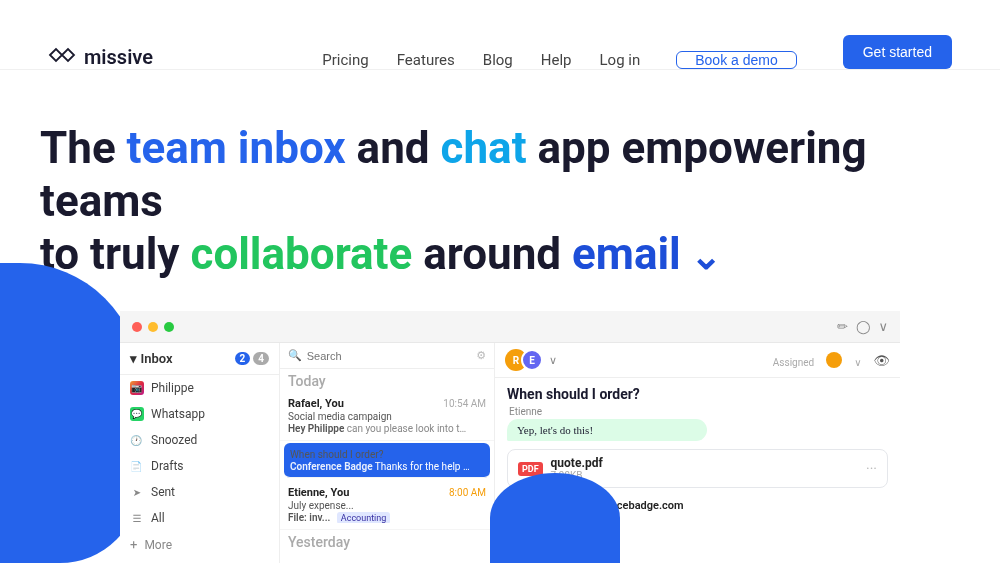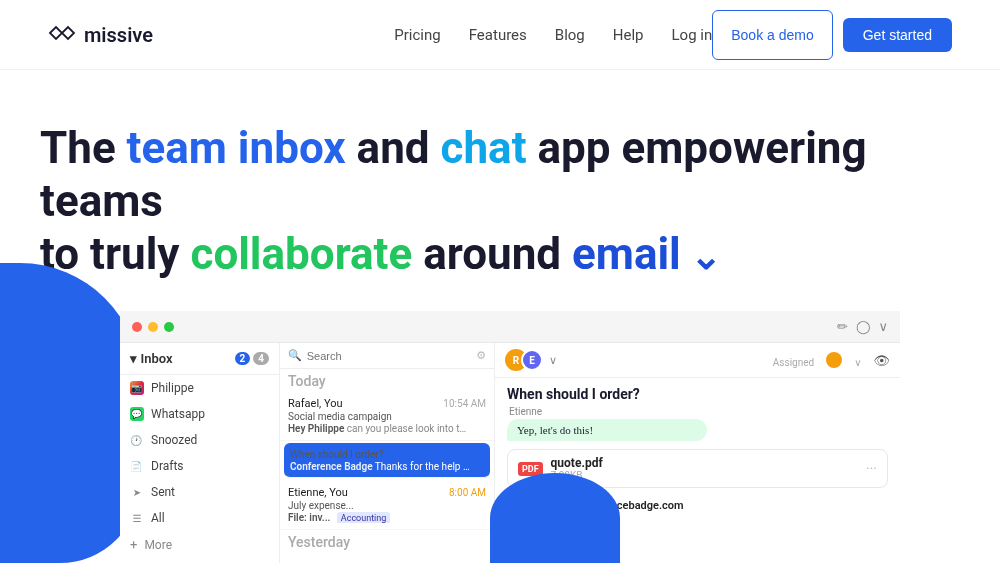--- a/index.html
+++ b/index.html
@@ -8,24 +8,25 @@
       background: #fff;
       width: 1000px;
       height: 563px;
       overflow: hidden;
       position: relative;
     }
 
     
     nav {
       display: flex;
-      align-items: center;
+      align-items: flex-end;
       padding: 0 48px;
       height: 70px;
       border-bottom: 1px solid #f0f0f0;
+      gap: 36px;
     }
     .logo {
       display: flex;
       align-items: center;
       gap: 8px;
       font-size: 20px;
       font-weight: 600;
       color: #1a1a2e;
       margin-right: auto;
     }
@@ -37,21 +38,21 @@
     .nav-links a {
       text-decoration: none;
       color: #444;
       font-size: 15px;
     }
     .btn-demo {
       border: 1.5px solid #2563eb;
       color: #2563eb;
       background: #fff;
       border-radius: 6px;
-      padding: 16px 18px;
+      padding: 0 18px;
       font-size: 14px;
       cursor: pointer;
       margin-right: 10px;
     }
     .btn-start {
       background: #2563eb;
       color: #fff;
       border: none;
       border-radius: 6px;
       padding: 9px 20px;
@@ -207,21 +208,21 @@
       border-bottom: 1px solid #f5f5f5;
     }
     .msg-item.active {
       background: #2563eb;
       border-radius: 6px;
       margin: 2px 4px;
       padding: 5px 6px;
     }
     .msg-item.active .msg-sender, .msg-item.active .msg-preview, .msg-item.active .msg-time { color: #fff !important; }
     .msg-header { display: flex; justify-content: space-between; align-items: center; }
-    .msg-sender { font-size: 11px; font-weight: 400; color: #222; }
+    .msg-sender { font-size: 11px; font-weight: 700; color: #222; }
     .msg-time { font-size: 10px; color: #aaa; }
     .msg-subject { font-size: 10px; color: #555; margin: 1px 0; }
     .msg-preview { font-size: 10px; color: #888; white-space: nowrap; overflow: hidden; text-overflow: ellipsis; max-width: 180px; }
     .msg-preview .bold { font-weight: 600; color: #555; }
     .msg-item.active .bold { color: rgba(255,255,255,0.9) !important; }
     .msg-tag {
       font-size: 9px;
       background: #e0e7ff;
       color: #3730a3;
       border-radius: 3px;

